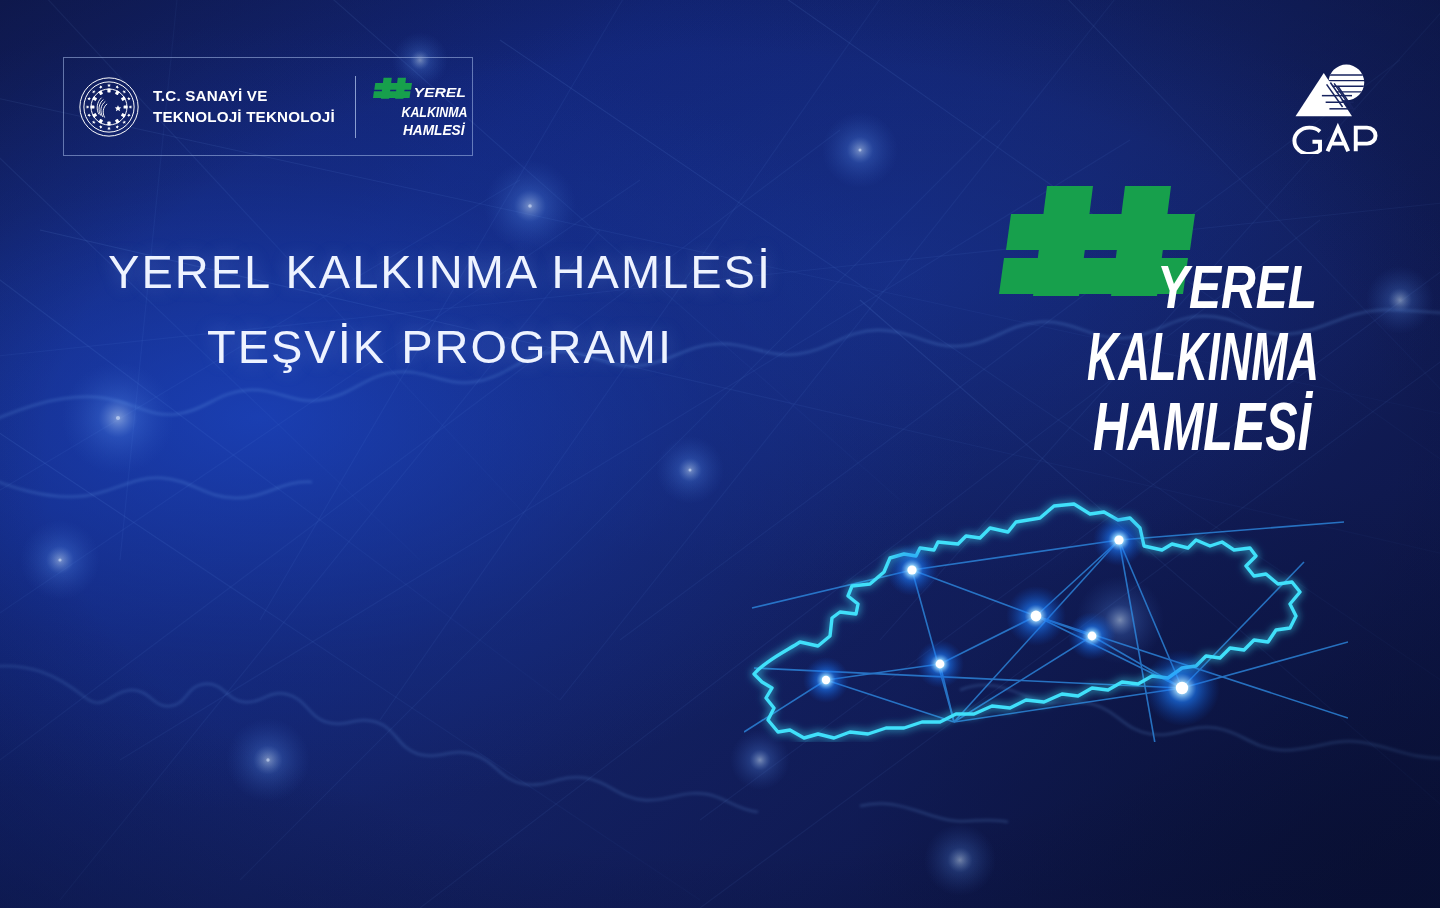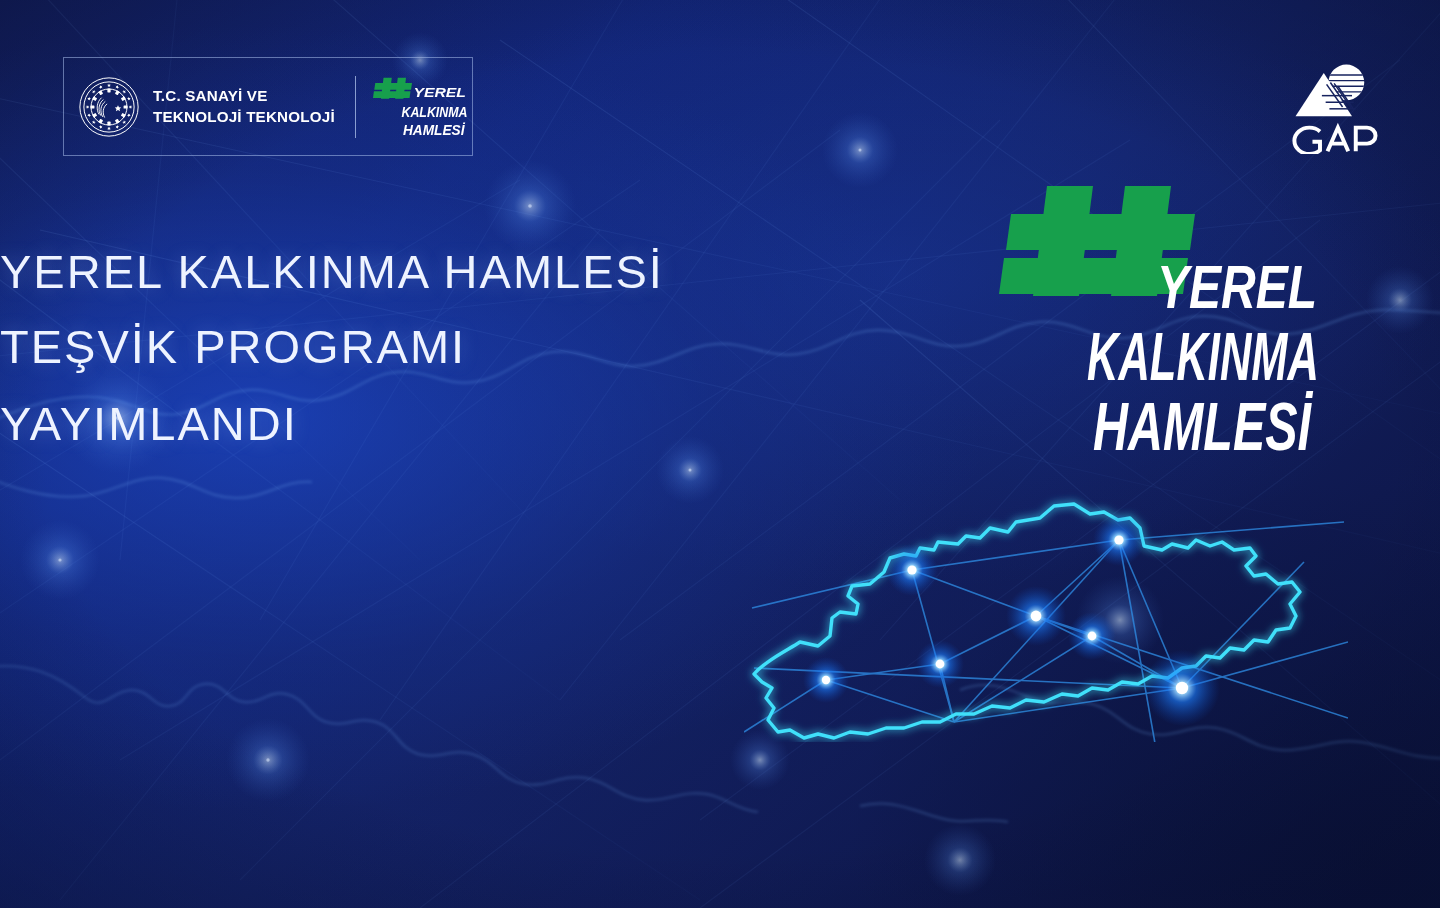--- a/index.html
+++ b/index.html
@@ -80,21 +80,21 @@
     width: 104px;
     height: 96px;
   }
 
   
   .headline {
     position: absolute;
     left: 0;
     top: 248px;
     width: 880px;
-    text-align: left;
+    text-align: center;
     color: #ffffff;
   }
   .hl-thin {
     font-size: 47px;
     font-weight: 300;
     letter-spacing: 2.0px;
     line-height: 1.0;
     color: #eef3ff;
     text-shadow: 0 0 18px rgba(150,190,255,0.30);
     white-space: nowrap;
@@ -405,21 +405,20 @@
     <g fill="none" stroke="#ffffff" stroke-width="4.2">
       <path d="M38,78 A16,14 0 1 0 38,98 L38,89 L30,89"></path>
       <path d="M46,99 L57,74 L68,99 M50,91 L64,91"></path>
       <path d="M76,99 L76,74 L88,74 A9,8.5 0 0 1 88,91 L76,91"></path>
     </g>
   </svg>
 
   <div class="headline">
     <div class="hl-thin line1">YEREL KALKINMA HAMLESİ</div>
     <div class="hl-thin line2">TEŞVİK PROGRAMI</div>
-    <div class="hl-thin line5">YAYIMLANDI</div>
   </div>
 
   <svg class="ykh-big" viewBox="0 0 340 296" xmlns="http://www.w3.org/2000/svg">
     <g fill="#17a04c">
       <path d="M62,18 L108,18 L94,128 L48,128 Z"></path>
       <path d="M140,18 L186,18 L172,128 L126,128 Z"></path>
       <path d="M26,46 L210,46 L205,82 L21,82 Z"></path>
       <path d="M19,90 L203,90 L198,126 L14,126 Z"></path>
     </g>
     <g fill="#ffffff" font-family="'Liberation Sans', sans-serif" font-weight="bold" font-style="italic">

